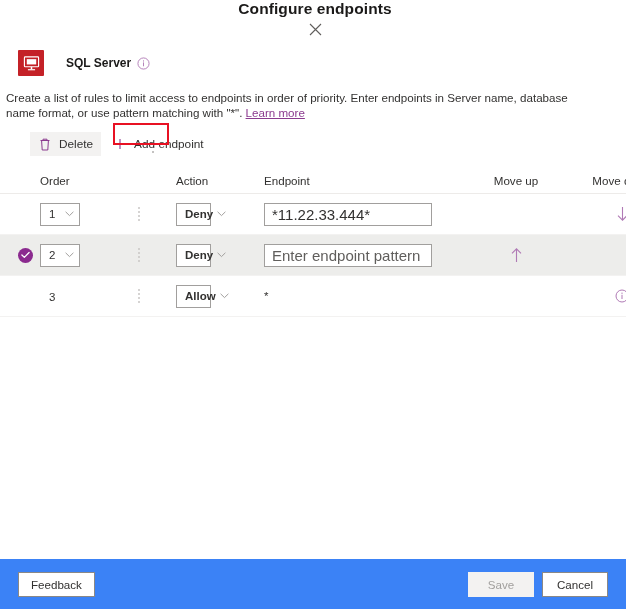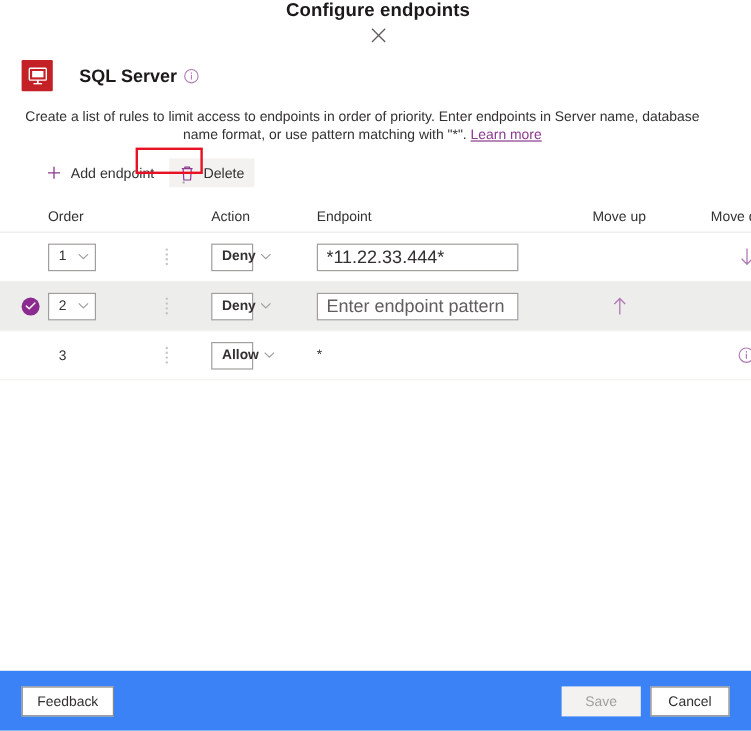--- a/index.html
+++ b/index.html
@@ -55,39 +55,38 @@
     width: 26px;
     height: 26px;
     background: #c42127;
     border-radius: 1px;
     display: flex;
     align-items: center;
     justify-content: center;
     flex: 0 0 auto;
   }
   .resource-name {
-    font-size: 15px;
+    font-size: 12px;
     font-weight: 600;
     color: #1b1a19;
     margin-left: 22px;
   }
   .info-icon-sm {
     margin-left: 6px;
     display: inline-flex;
     align-items: center;
   }
 
   
   .description {
     font-size: 11.6px;
     line-height: 15px;
     color: #323130;
     padding: 8px 18px 0 6px;
     max-width: 592px;
-    text-align: center;
   }
   .link {
     color: #8b3a8f;
     text-decoration: underline;
     cursor: pointer;
   }
 
   
   .command-bar {
     display: flex;
@@ -331,36 +330,36 @@
       <rect x="6.5" y="3.6" width="1" height="1.3" fill="#b07ab5"></rect>
     </svg>
   </span>
 </div>
 
 <div class="description">
   <span>Create a list of rules to limit access to endpoints in order of priority. Enter endpoints in Server name, database name format, or use pattern matching with "*". </span><a class="link">Learn more</a>
 </div>
 
 <div class="command-bar">
+  <button class="cmd-btn cmd-delete">
+    <span class="glyph">
+      <svg width="12" height="13" viewBox="0 0 12 13">
+        <path d="M1.5 2.5 H10.5 M4 2.5 V1.2 H8 V2.5 M2.6 2.5 L3.2 12 H8.8 L9.4 2.5" stroke="#8b3a8f" stroke-width="1" fill="none" stroke-linejoin="round"></path>
+      </svg>
+    </span>
+    <span>Delete</span>
+  </button>
+
   <button class="cmd-btn">
     <span class="glyph">
       <svg width="12" height="12" viewBox="0 0 12 12">
         <path d="M6 1 V11 M1 6 H11" stroke="#8b3a8f" stroke-width="1.1" fill="none"></path>
       </svg>
     </span>
     <span>Add endpoint</span>
-  </button>
-
-  <button class="cmd-btn cmd-delete">
-    <span class="glyph">
-      <svg width="12" height="13" viewBox="0 0 12 13">
-        <path d="M1.5 2.5 H10.5 M4 2.5 V1.2 H8 V2.5 M2.6 2.5 L3.2 12 H8.8 L9.4 2.5" stroke="#8b3a8f" stroke-width="1" fill="none" stroke-linejoin="round"></path>
-      </svg>
-    </span>
-    <span>Delete</span>
   </button>
 </div>
 
 <div class="annotation-box"></div>
 <div class="stray-dot"></div>
 
 <div class="table">
 
   <div class="thead">
     <div class="c-check"></div>

